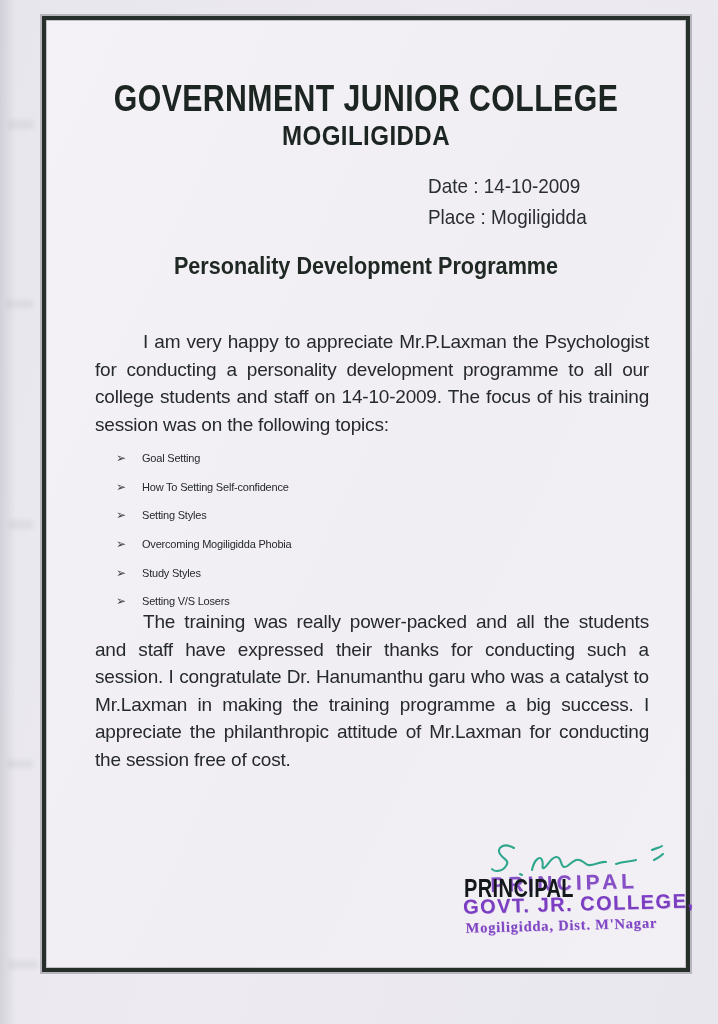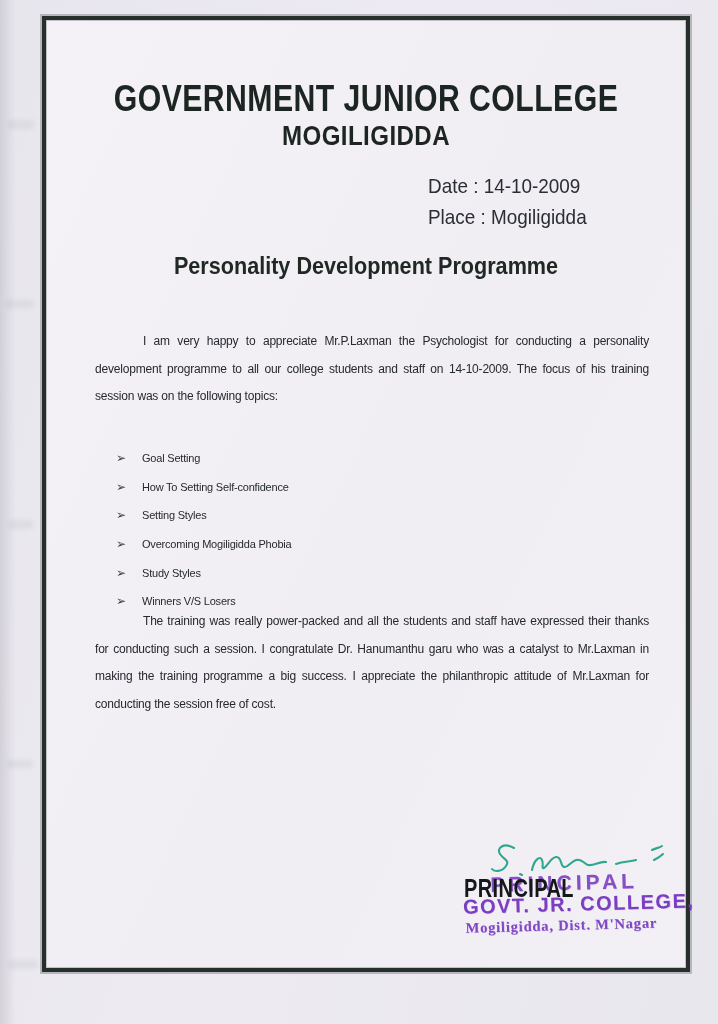--- a/index.html
+++ b/index.html
@@ -40,21 +40,21 @@
     font-size:21px; color:#2a2e33; line-height:31px;
     transform:scaleX(0.9); transform-origin:left top; white-space:nowrap;
   }
   .doc-title {
     position:absolute; top:232px; left:0; right:0; text-align:center;
     font-size:24px; font-weight:bold; color:#202824;
     transform:scaleX(0.9); white-space:nowrap;
   }
   .para {
     position:absolute; left:49px; width:554px;
-    font-size:12px; line-height:27.5px; letter-spacing:-0.2px;
+    font-size:19px; line-height:27.5px; letter-spacing:-0.2px;
     text-align:justify; color:#26292d;
   }
   .para.indent { text-indent:48px; }
   .p1 { top:308px; }
   .p2 { top:588px; }
   .p3 { top:731px; text-align:left; }
   .topics { position:absolute; left:70px; top:424px; }
   .topic { height:28.6px; display:flex; align-items:center; }
   .bullet {
     width:26px; font-size:12px; color:#3a3f42; flex:0 0 26px;
@@ -130,21 +130,21 @@
     <div class="topic">
       <span class="bullet">➢</span>
       <span class="topic-label">Overcoming Mogiligidda Phobia</span>
     </div>
     <div class="topic">
       <span class="bullet">➢</span>
       <span class="topic-label">Study Styles</span>
     </div>
     <div class="topic">
       <span class="bullet">➢</span>
-      <span class="topic-label">Winners V/S Losers</span>
+      <span class="topic-label">Setting V/S Losers</span>
     </div>
   </div>
 
   <div class="para indent p2">The training was really power-packed and all the students and staff have expressed their thanks for conducting such a session. I congratulate Dr. Hanumanthu garu who was a catalyst to Mr.Laxman in making the training programme a big success. I appreciate the philanthropic attitude of Mr.Laxman for conducting the session free of cost.</div>
 
 
   <div class="sig-block">
     <svg class="sig-svg" width="185" height="52" viewBox="0 0 185 52">
       <g fill="none" stroke="#2fa78d" stroke-width="2.1" stroke-linecap="round">
         <path d="M30 12 C20 6 12 12 16 18 C20 24 26 24 22 30 C18 36 10 36 8 33" stroke="#2fa78d"></path>

